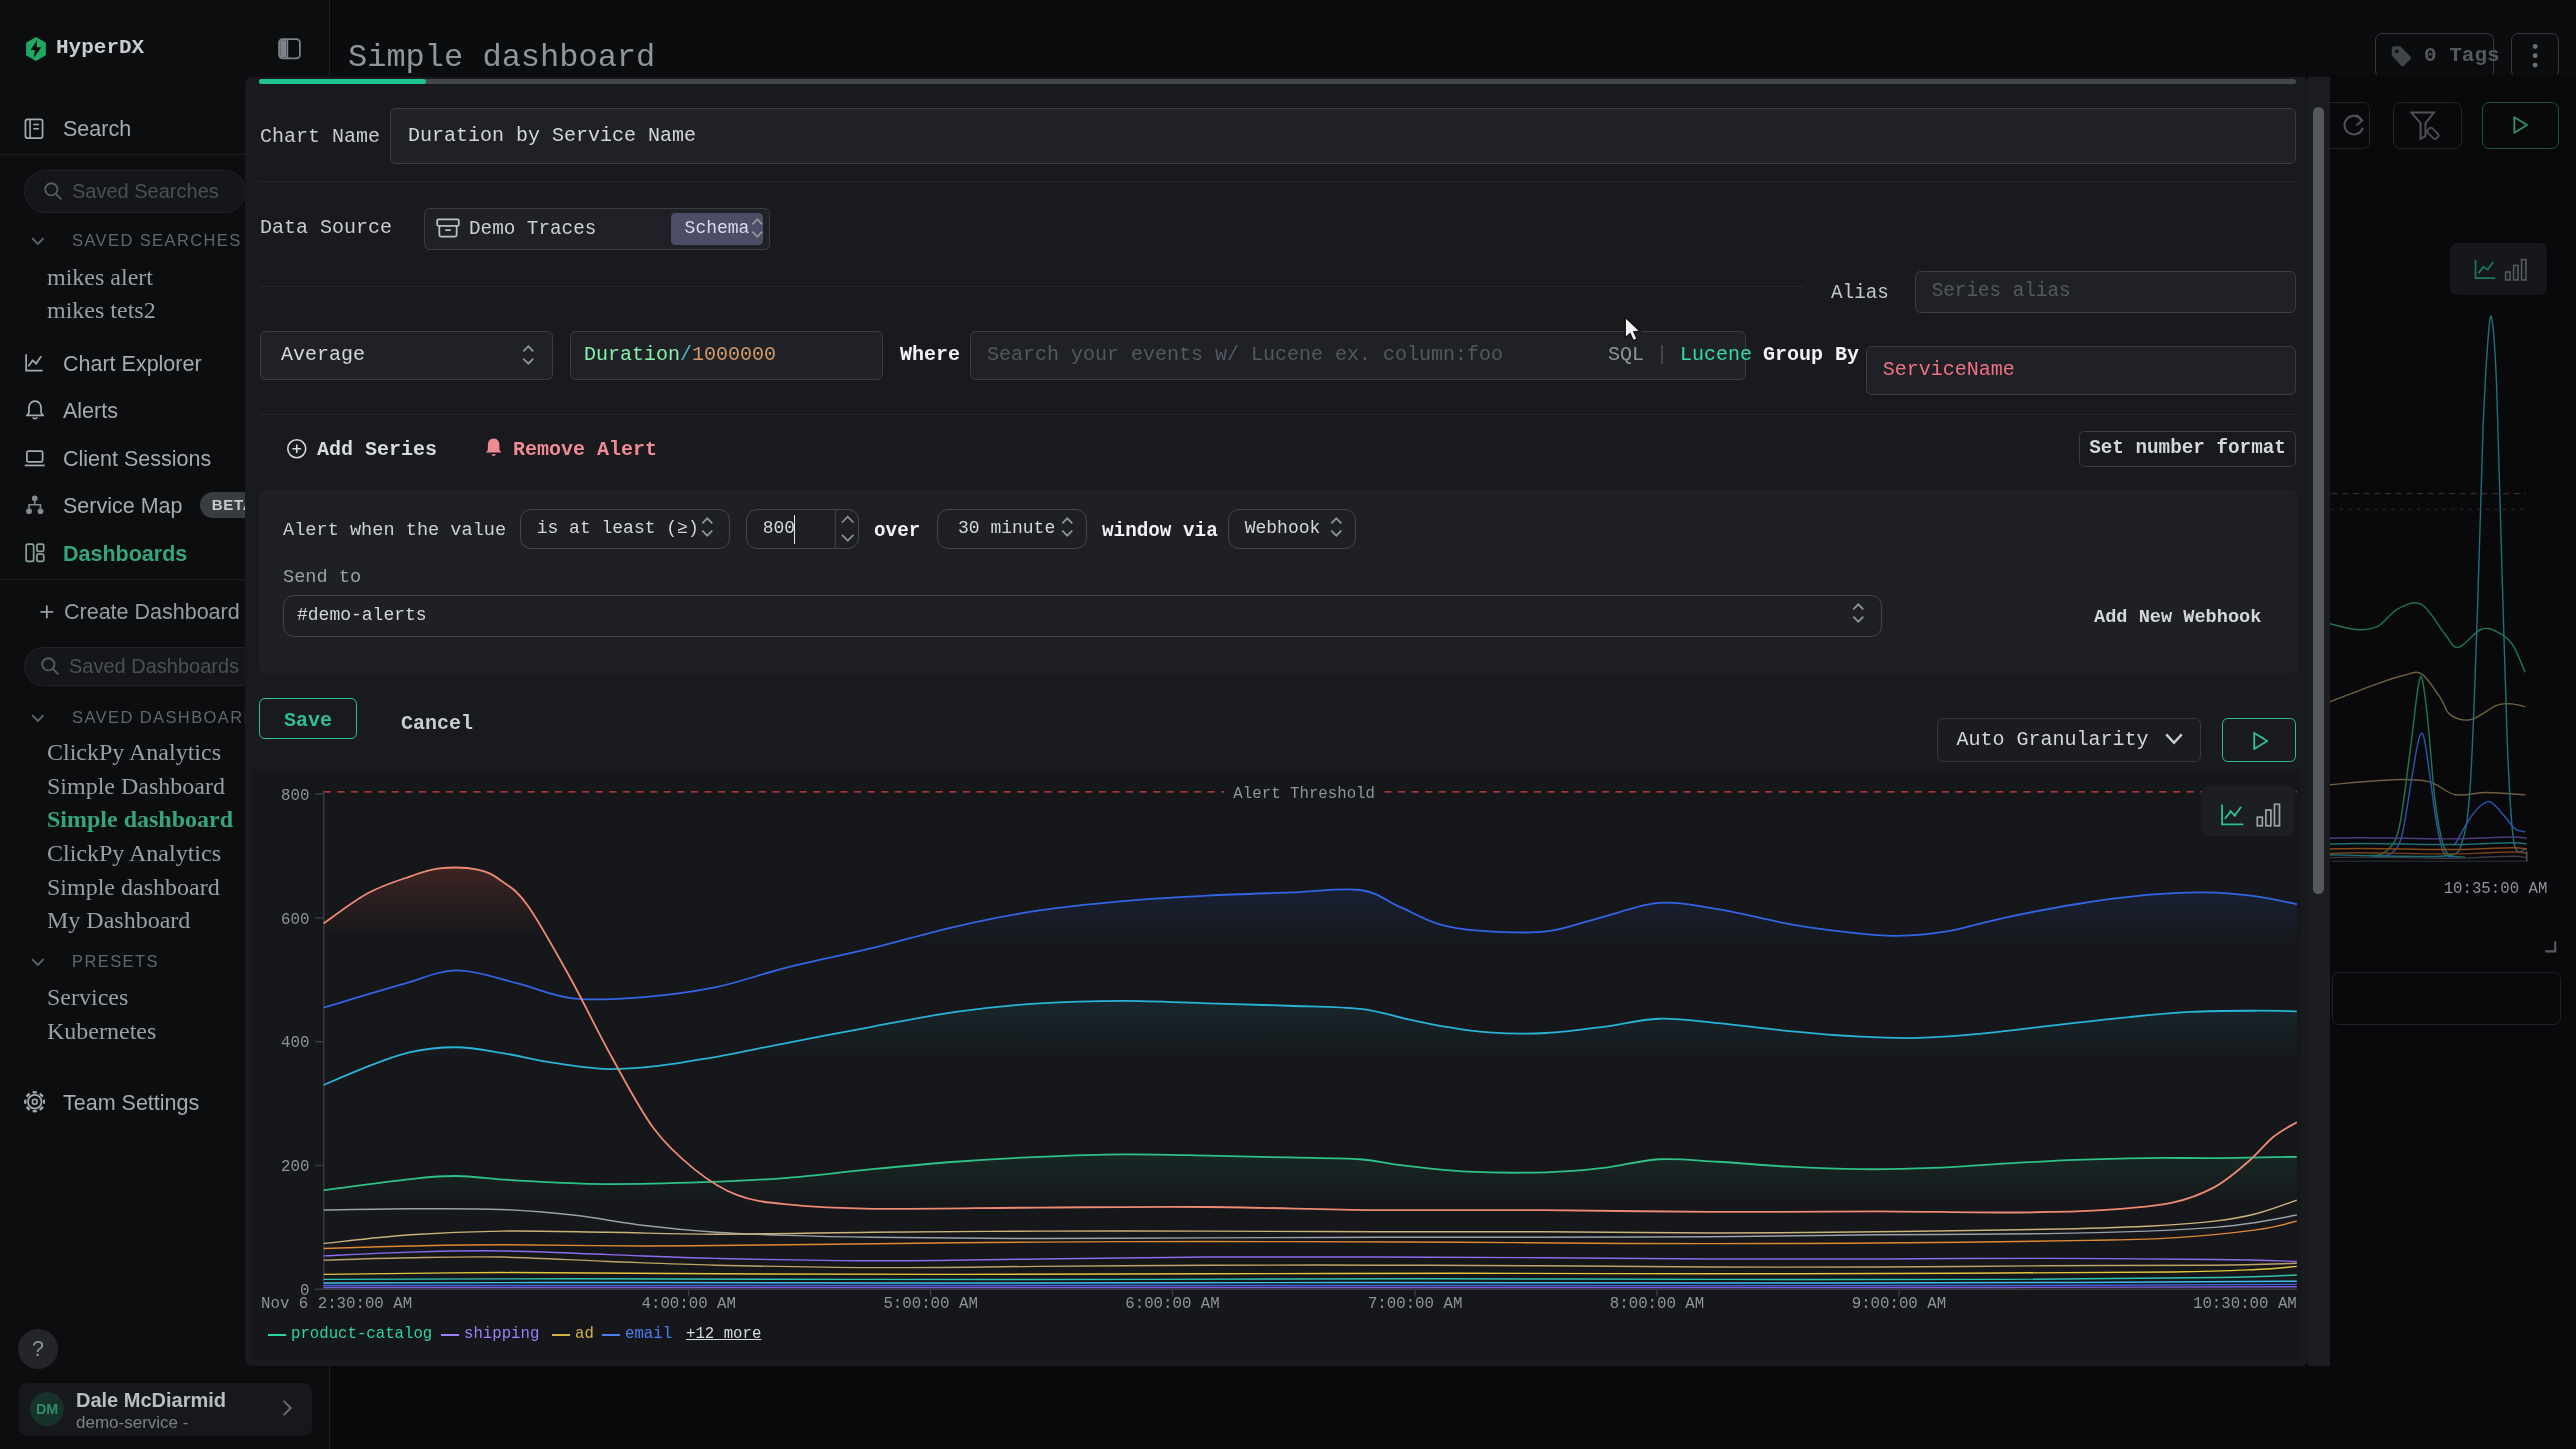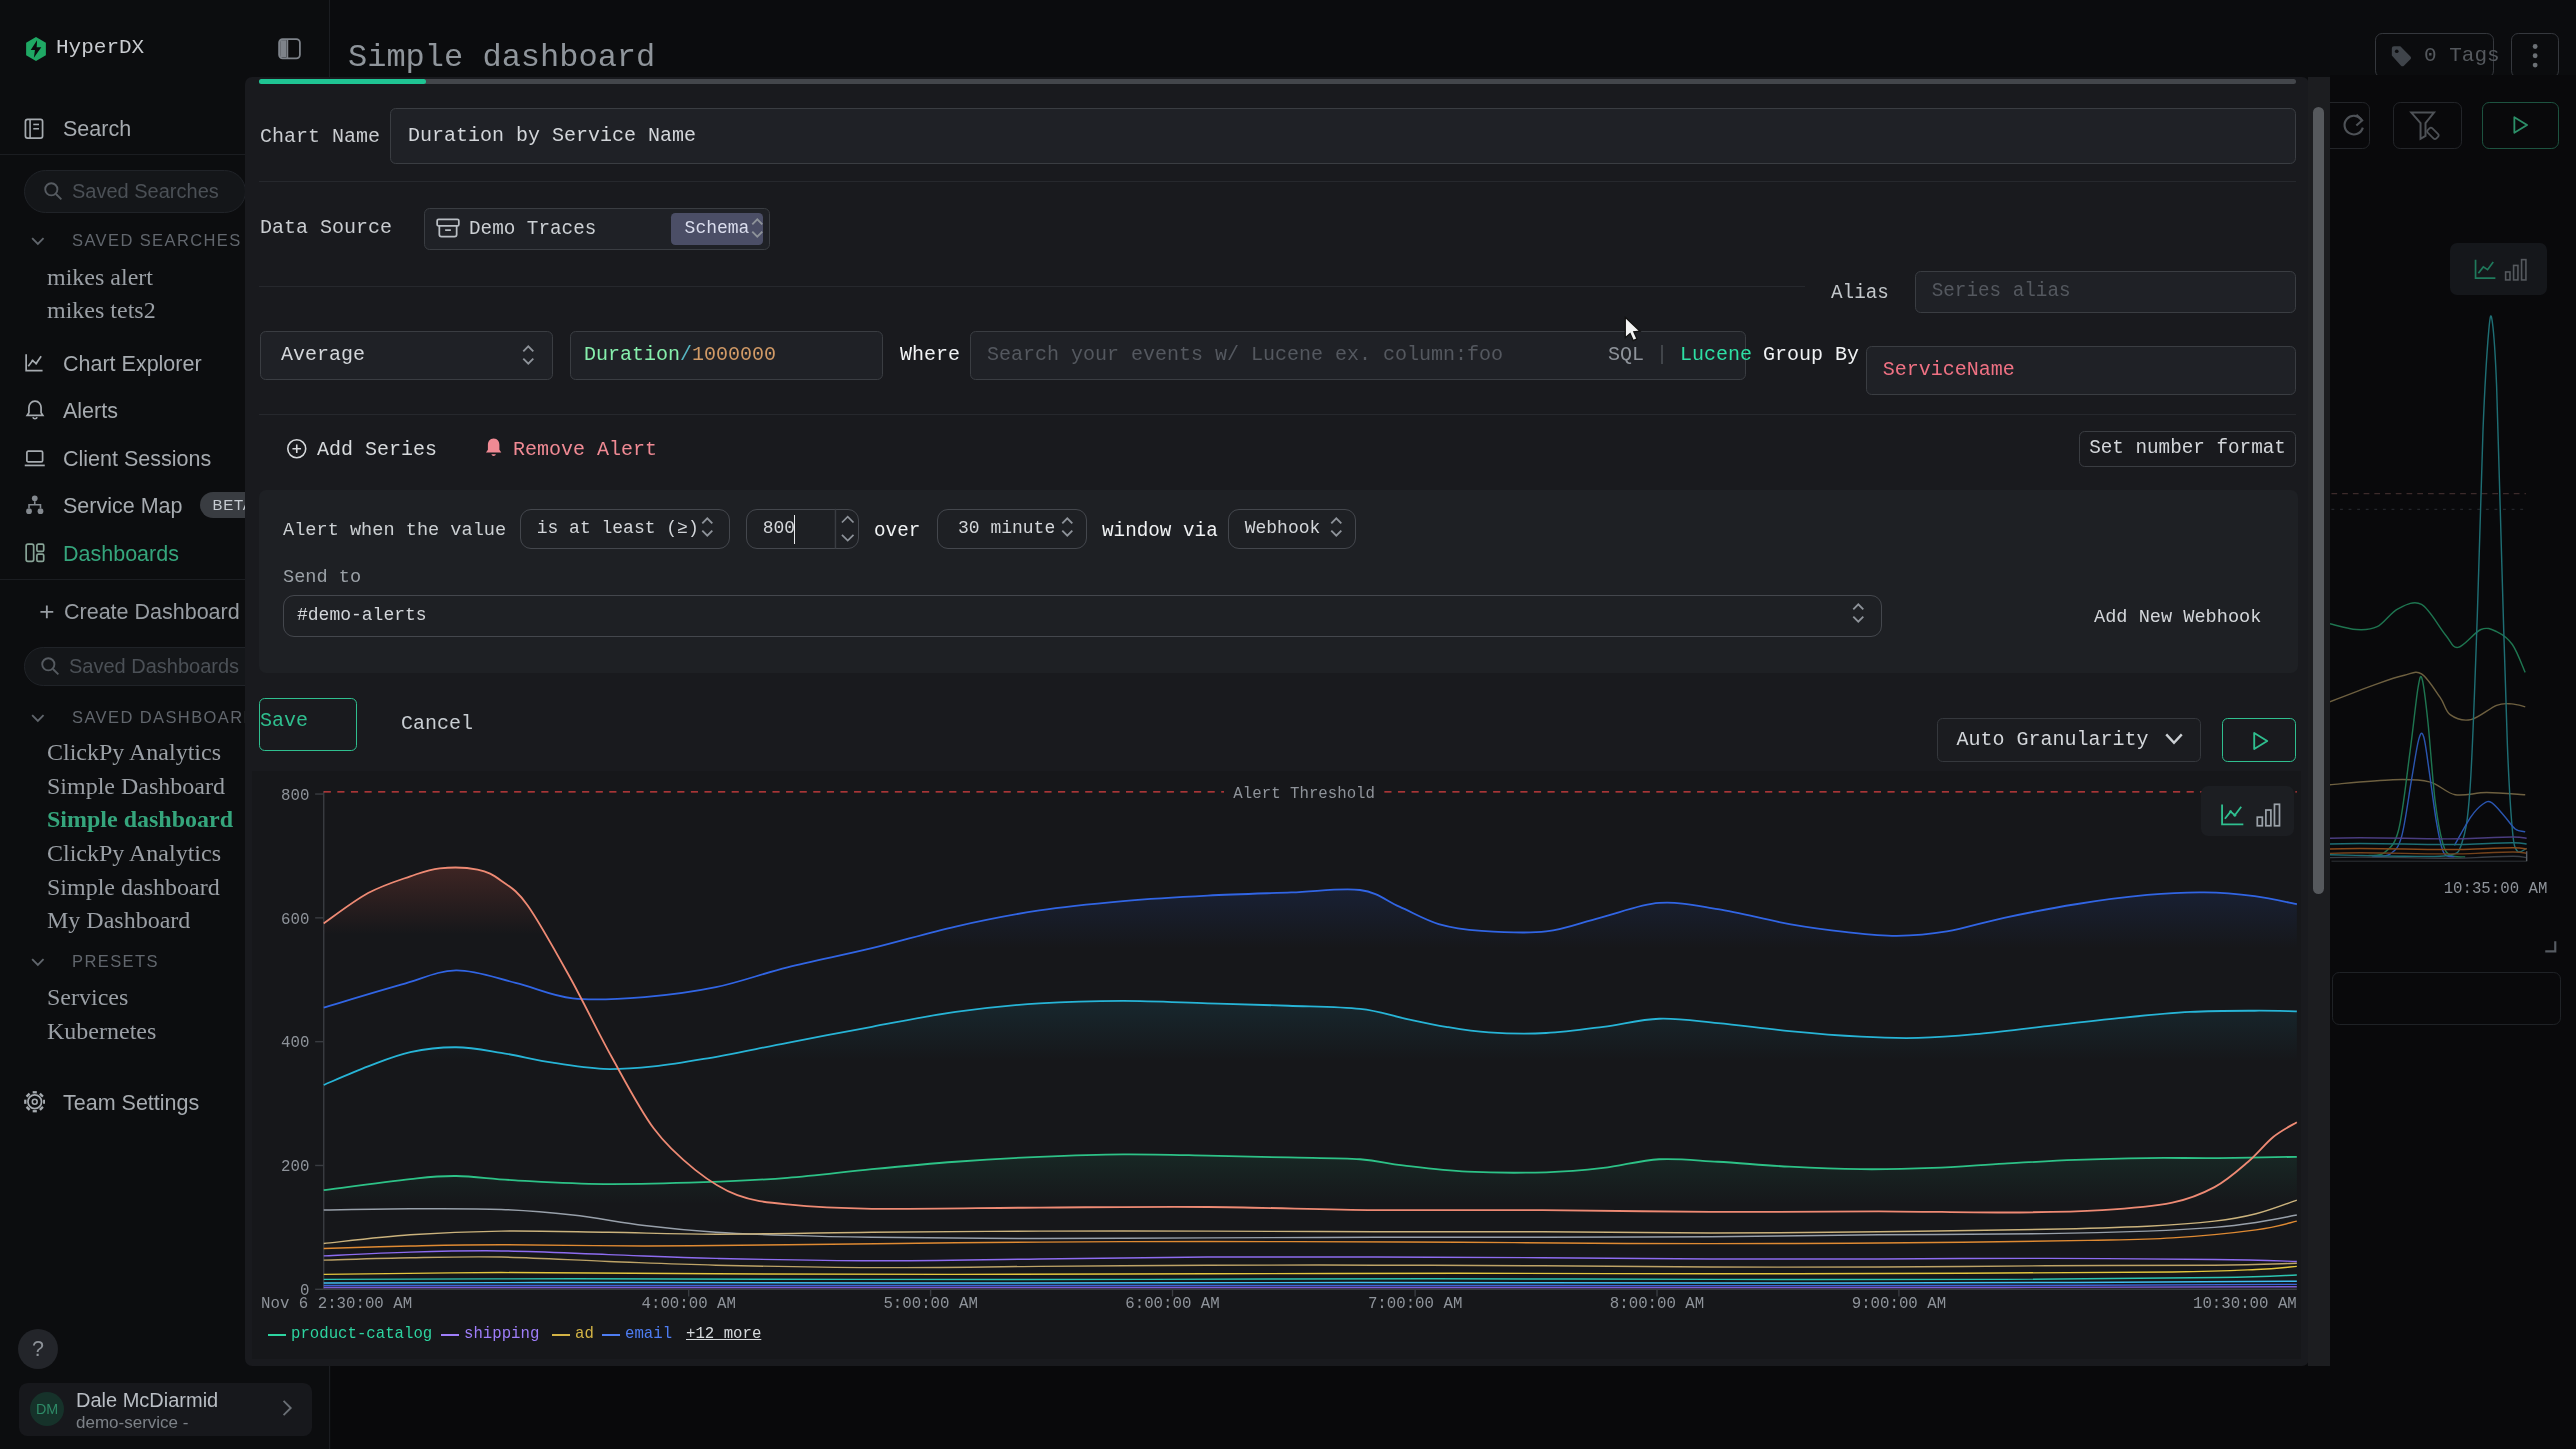--- a/index.html
+++ b/index.html
@@ -5,21 +5,21 @@
 body{font-family:"Liberation Mono",monospace;position:relative;-webkit-font-smoothing:antialiased}
 .abs{position:absolute}
 .sans{font-family:"Liberation Sans",sans-serif}
 .ax{font-family:"Liberation Mono",monospace;font-size:22px;fill:#8e939a}
 .nav{position:absolute;left:63px;font-family:"Liberation Sans",sans-serif;font-size:21.5px;color:#a6abb0;white-space:nowrap}
 .sub{position:absolute;left:47px;font-family:Liberation Serif, serif;font-size:24px;color:#9a9fa5;white-space:nowrap}
 .hdr{position:absolute;left:72px;font-family:"Liberation Sans",sans-serif;font-size:16.5px;letter-spacing:1.4px;color:#61666d;white-space:nowrap}
 .lbl{position:absolute;font-size:20px;color:#c9ccd0;white-space:nowrap}
 .inp{position:absolute;background:#1f2126;border:1.4px solid #3a3d42;border-radius:5.7px;color:#d3d6da;font-size:20px;white-space:nowrap;overflow:hidden}
 .pinp{position:absolute;background:transparent;border:1.4px solid #44474d;border-radius:11px;color:#d3d6da;font-size:18px;white-space:nowrap}
-.bold{font-weight:normal}
+.bold{font-weight:bold}
 </style></head><body>
 
 <div class="abs" style="left:0;top:0;width:330px;height:1450px;background:#0c0d0f;border-right:1.4px solid #1b1d21"></div>
 <svg class="abs" style="left:24px;top:36px;" width="24" height="26" viewBox="0 0 34 36" fill="none">
     <path d="M17 1 L31 9 V27 L17 35 L3 27 V9 Z" fill="#1fa864"></path>
     <path d="M18.5 5.5 L9.5 19.5 H15.5 L14 30.5 L24.5 15.5 H18 Z" fill="#0b0c0e"></path>
   </svg>
 <div class="abs bold" style="left:56px;top:36px;font-size:21px;color:#c9ccd0">HyperDX</div>
 <svg class="abs" style="left:278px;top:38px;" width="23" height="21.5" viewBox="0 0 32 30" fill="none">
     <rect x="1.5" y="1.5" width="29" height="27" rx="5" stroke="#7e838a" stroke-width="2.5"></rect>
@@ -260,21 +260,21 @@
     <path d="M6 13 L13 6 L20 13" stroke="#8e939a" stroke-width="2.6"></path>
     <path d="M6 23 L13 30 L20 23" stroke="#8e939a" stroke-width="2.6"></path>
   </svg>
 <div class="abs" style="left:283px;top:567px;font-size:18.6px;color:#9aa0a6">Send to</div>
 <div class="pinp" style="left:283px;top:595px;width:1599px;height:42px;line-height:39px;padding-left:13px">#demo-alerts</div>
 <svg class="abs" style="left:1849px;top:600px;" width="18.6" height="26" viewBox="0 0 26 36" fill="none">
     <path d="M6 13 L13 6 L20 13" stroke="#8e939a" stroke-width="2.6"></path>
     <path d="M6 23 L13 30 L20 23" stroke="#8e939a" stroke-width="2.6"></path>
   </svg>
 <div class="abs bold" style="left:2094px;top:607px;font-size:18.6px;color:#d3d6da">Add New Webhook</div>
-<div class="abs bold" style="left:259px;top:698px;width:98px;height:53px;border:1.4px solid #2fbf8f;border-radius:5.7px;font-size:20px;color:#2fbf8f;text-align:left;line-height:44px">Save</div>
+<div class="abs bold" style="left:259px;top:698px;width:98px;height:41px;border:1.4px solid #2fbf8f;border-radius:5.7px;font-size:20px;color:#2fbf8f;text-align:center;line-height:44px">Save</div>
 <div class="abs bold" style="left:401px;top:712px;font-size:20px;color:#c9ced3">Cancel</div>
 <div class="abs" style="left:1937px;top:718px;width:264px;height:44px;background:#1b1c20;border:1.4px solid #35383d;border-radius:5.7px;font-size:20px;color:#d3d6da;line-height:42px;padding-left:18.6px">Auto Granularity</div>
 <svg class="abs" style="left:2162px;top:730px;" width="24" height="18.6" viewBox="0 0 34 26" fill="none">
     <path d="M6 6 L17 18 L28 6" stroke="#ccd0d4" stroke-width="3.4"></path>
   </svg>
 <div class="abs" style="left:2222px;top:718px;width:74px;height:44px;border:1.4px solid #2fbf8f;border-radius:5.7px"></div>
 <svg class="abs" style="left:2247px;top:728px;" width="26" height="26" viewBox="0 0 36 36" fill="none">
     <path d="M10 7 L28 18 L10 29 Z" stroke="#2fbf8f" stroke-width="2.6" stroke-linejoin="round"></path>
   </svg>
 <div class="abs" style="left:2201px;top:786px;width:93px;height:50px;background:#1c1e22;border-radius:7.2px;z-index:6"></div>

